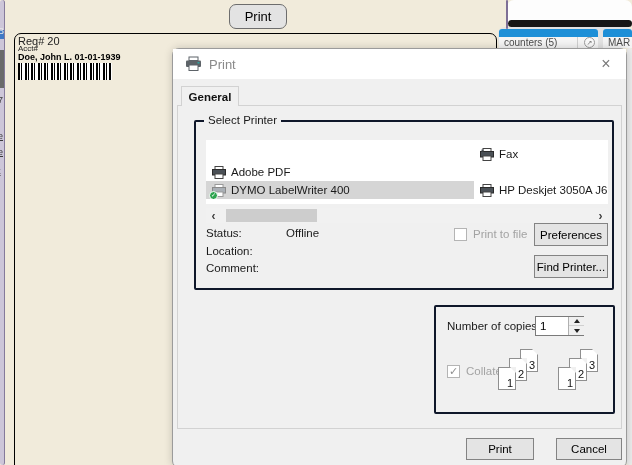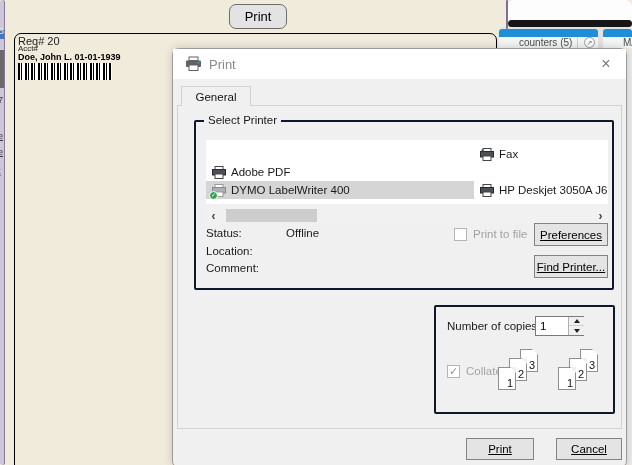--- a/index.html
+++ b/index.html
@@ -30,34 +30,34 @@
     display:flex; align-items:center; justify-content:center; font-size:13px; color:#000; }
 
   
   .bg-white-tr  { left:507px; top:0; width:125px; height:27px; background:#fdfdfd; }
   .bg-black-band{ left:508px; top:20px; width:124px; height:7px; background:#161616; }
   .bg-header    { left:498px; top:27px; width:134px; height:21px; background:#e2e2e2; }
   .bg-purple    { left:506px; top:0; width:2px; height:29px; background:#7e6f96; }
   .right-sliver { left:627px; top:48px; width:5px; height:417px; background:#ececec; }
   .tab-card { top:29px; height:19px; border-radius:3px 3px 0 0; overflow:hidden; background:#f4f4f4; }
   .tab-card .bar { height:8px; background:#1d8fd7; }
-  .tab-card .lbl { height:11px; font-size:10px; color:#4c4c4c; padding-left:20px; white-space:nowrap; line-height:11px; }
+  .tab-card .lbl { height:11px; font-size:10px; color:#4c4c4c; padding-left:5px; white-space:nowrap; line-height:11px; }
   .popout { position:absolute; right:3px; top:8px; width:11px; height:11px; border:1px solid #9a9a9a; border-radius:50%;
     font-size:7px; color:#777; display:flex; align-items:center; justify-content:center; background:#f9f9f9; }
   .card-div { position:absolute; right:20px; top:8px; width:1px; height:11px; background:#cfcfcf; }
 
   
   .dialog { left:172px; top:48px; width:455px; height:420px; background:#f0f0f0; border:1px solid #9b9b9b; box-shadow:0 0 8px rgba(0,0,0,.18); }
   .title-bar { position:absolute; left:0; top:0; width:453px; height:30px; background:#fff; }
   .title-icon { position:absolute; left:12px; top:7px; }
   .title-text { position:absolute; left:36px; top:8px; font-size:13px; color:#8a8a8a; }
   .close-btn { position:absolute; right:6px; top:0; width:28px; height:30px; display:flex; align-items:center; justify-content:center;
     font-size:16px; color:#7a7a7a; cursor:default; }
-  .tab { position:absolute; left:8px; top:37px; width:70px; height:20px; background:#f0f0f0; border:1px solid #d2d2d2; border-bottom:none;
-    z-index:2; font-size:11.5px; display:flex; align-items:center; justify-content:center; color:#111; }
+  .tab { position:absolute; left:8px; top:37px; width:58px; height:20px; background:#f0f0f0; border:1px solid #d2d2d2; border-bottom:none;
+    z-index:2; font-size:11.5px; display:flex; align-items:center; justify-content:center; color:#111;font-weight:bold; }
   .tab-page { position:absolute; left:4px; top:56px; width:445px; height:324px; background:#f0f0f0; border:1px solid #d2d2d2; z-index:1; }
 
   .groupbox { position:absolute; border:2px solid #0f172a; border-radius:2px; }
   .legend { position:absolute; top:-8px; left:8px; background:#f0f0f0; padding:0 4px; font-size:11.5px; color:#1a1a1a; }
 
   
   .printer-list { position:absolute; left:10px; top:18px; width:402px; height:64px; background:#fff; }
   .p-row { position:absolute; left:0; width:402px; height:18px; }
   .p-cell { position:absolute; top:0; height:18px; display:flex; align-items:center; gap:5px; padding-left:6px; font-size:11.5px; color:#1a1a1a; white-space:nowrap; overflow:hidden; }
   .p-cell.l { left:0; width:268px; }
@@ -70,21 +70,21 @@
   
   .h-scroll { position:absolute; left:10px; top:86px; width:402px; height:15px; background:#f1f1f1; }
   .scroll-arrow { position:absolute; top:0; width:15px; height:15px; display:flex; align-items:center; justify-content:center;
     font-size:12px; font-weight:bold; color:#3f3f3f; }
   .scroll-thumb { position:absolute; left:20px; top:1px; width:91px; height:13px; background:#cdcdcd; }
 
   .fld-label { position:absolute; font-size:11.5px; color:#1a1a1a; white-space:nowrap; }
   .fld-label.dis { color:#a3a3a3; }
 
   .btn { position:absolute; background:#e4e4e4; border:1px solid #838383; font-size:11.5px; color:#000;
-    display:flex; align-items:center; justify-content:center; font-family:"Liberation Sans",sans-serif;text-decoration:underline; }
+    display:flex; align-items:center; justify-content:center; font-family:"Liberation Sans",sans-serif; }
 
   .checkbox { position:absolute; width:13px; height:13px; background:#fff; border:1px solid #b4b4b4; font-size:11px;
     color:#8f8f8f; line-height:11px; text-align:center; }
   .radio { position:absolute; width:12px; height:12px; border-radius:50%; background:#fff; border:1px solid #6e6e6e; }
   .radio.dis { border-color:#c6c6c6; }
   .radio .dot { position:absolute; left:3px; top:3px; width:4px; height:4px; border-radius:50%; background:#111; }
 
   .text-input { position:absolute; background:#fff; border:1px solid #b4b4b4; font-size:11.5px; padding:0 3px;
     font-family:"Liberation Sans",sans-serif; color:#777; }
 

